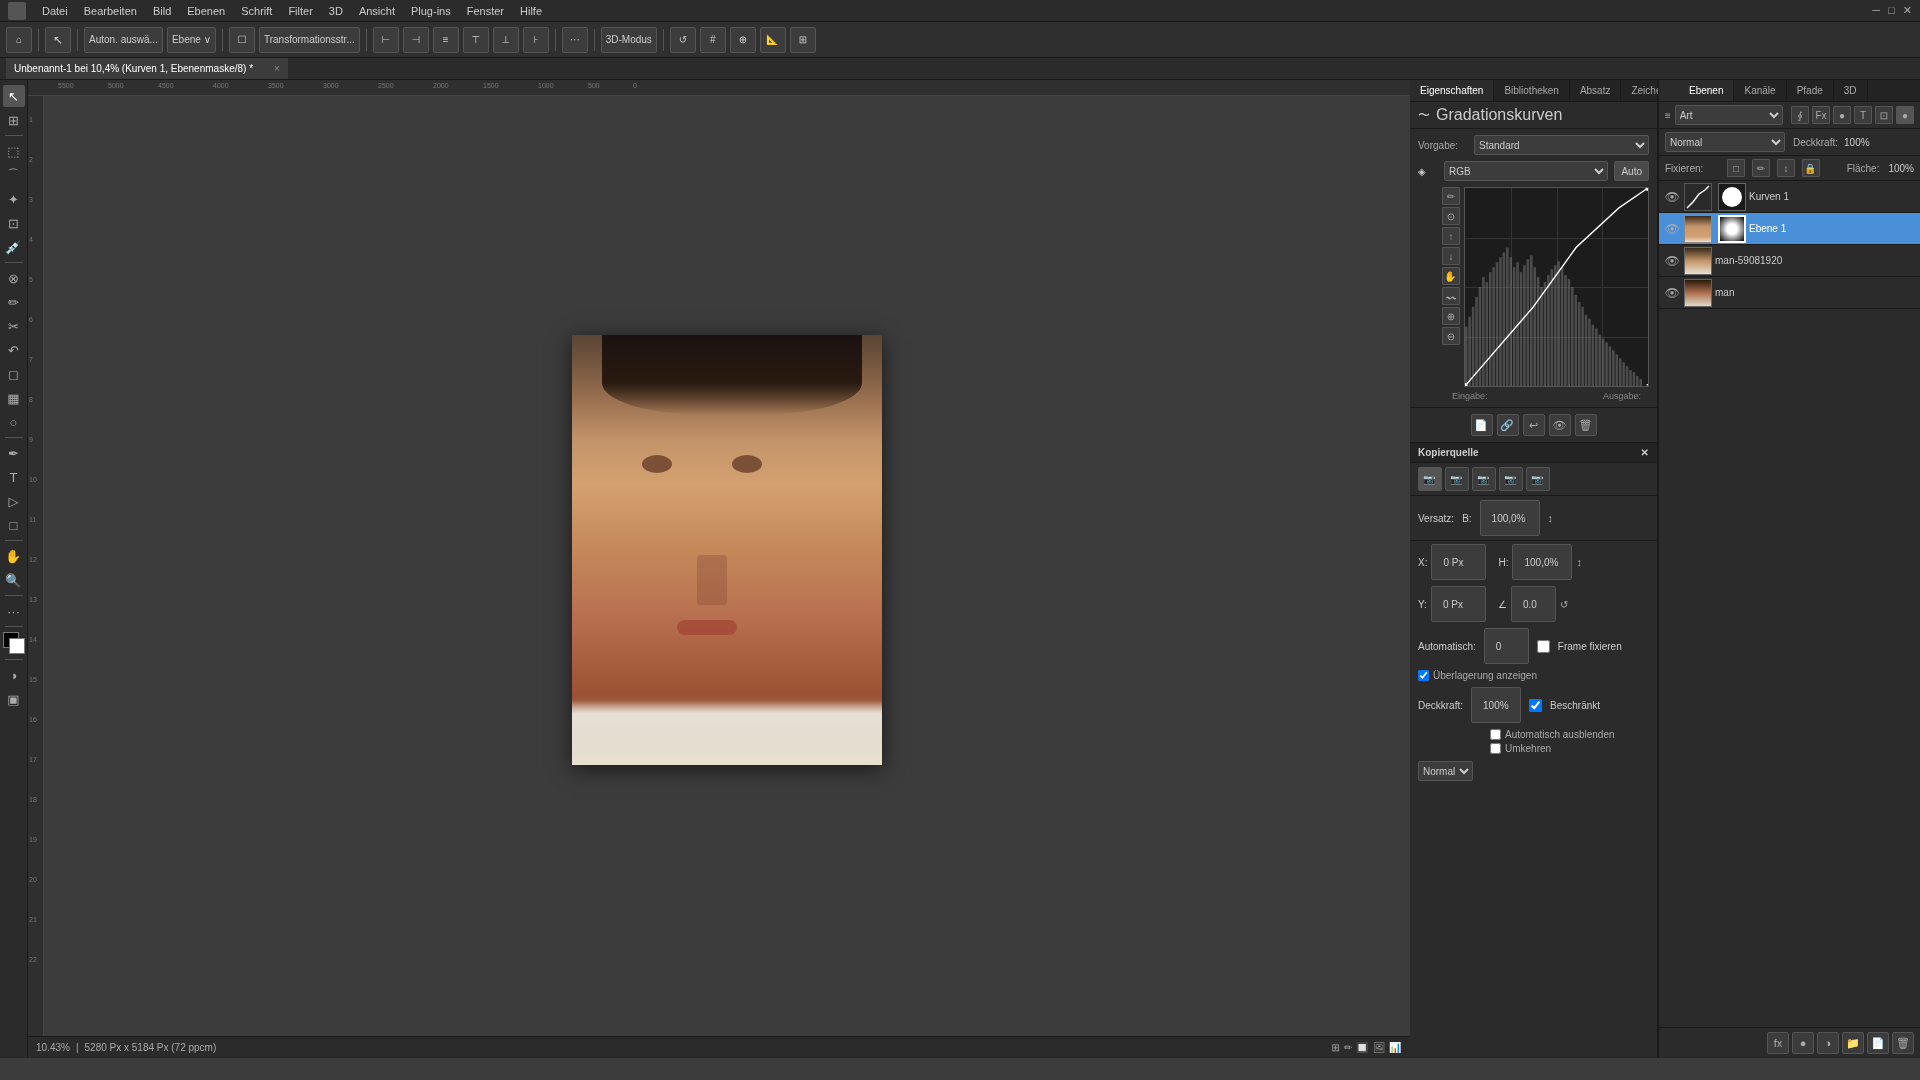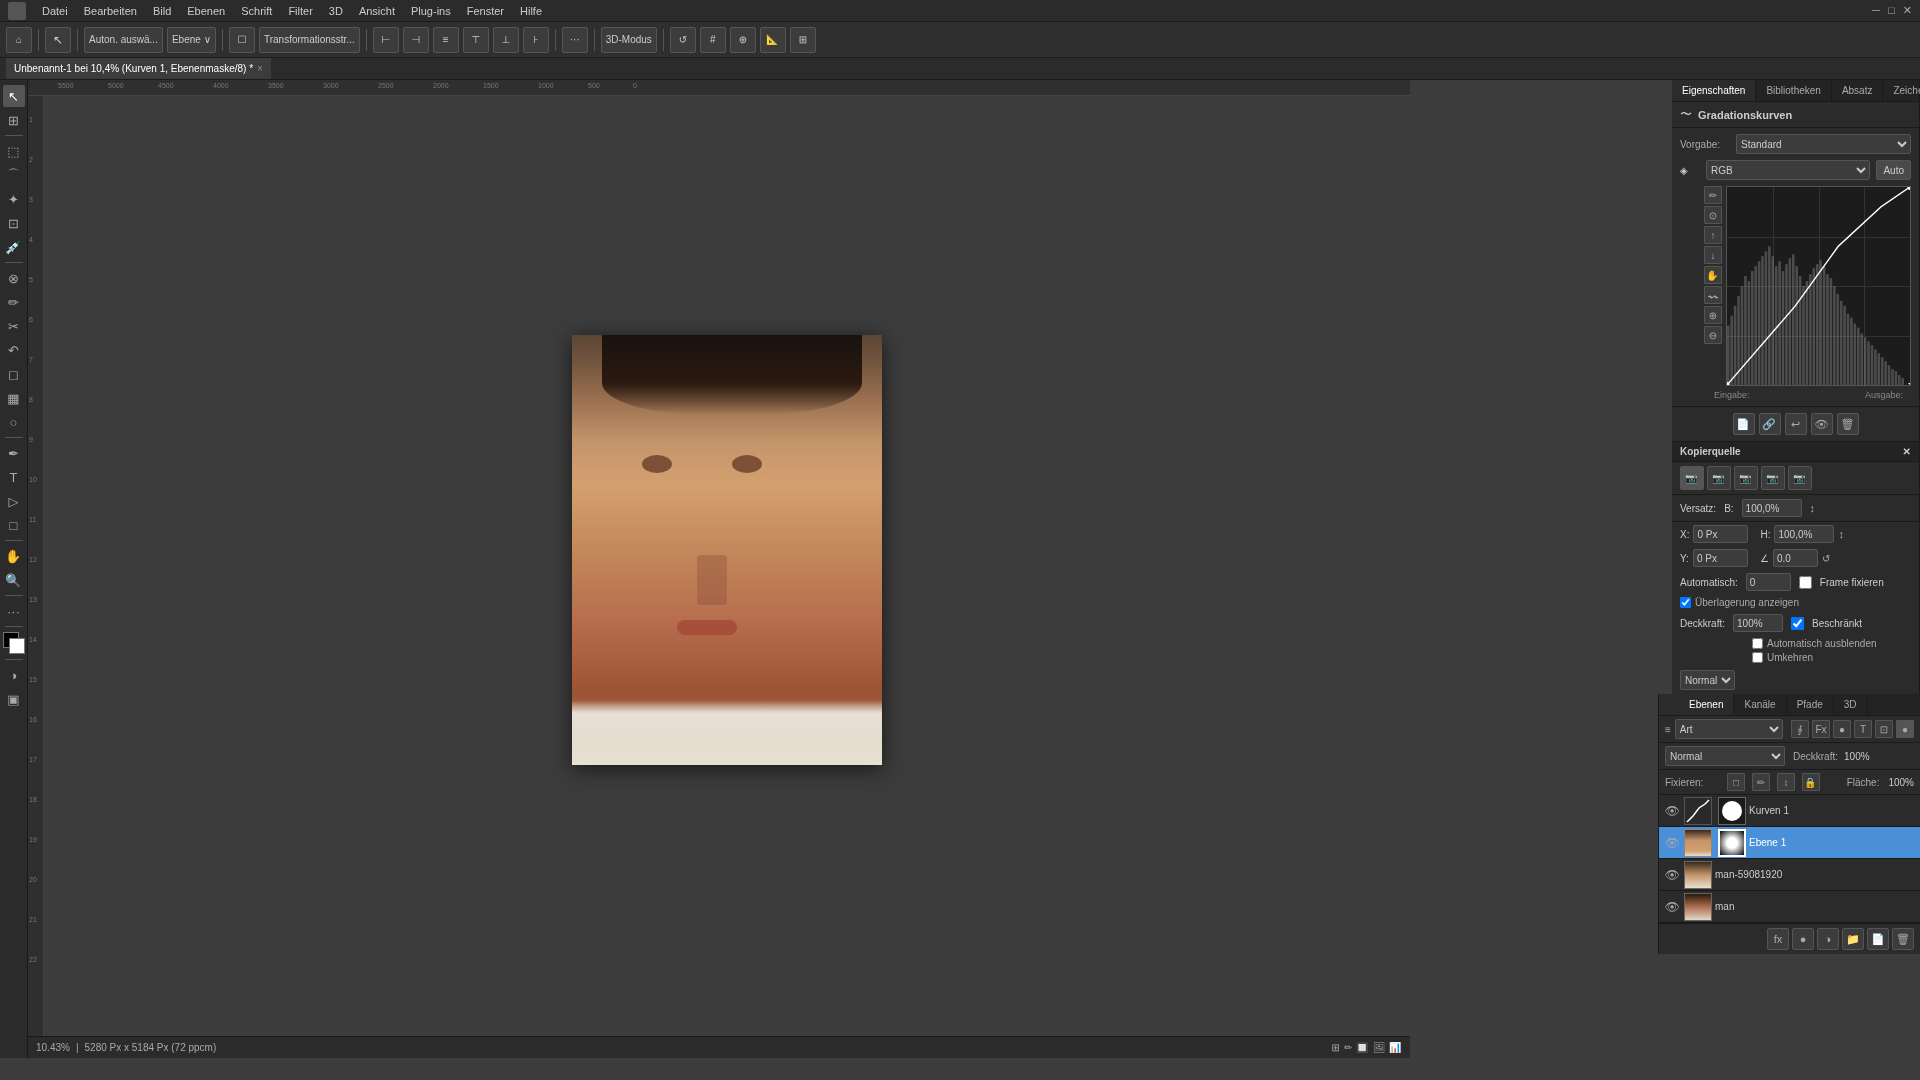--- a/index.html
+++ b/index.html
@@ -23,21 +23,21 @@
       border-radius: 2px; color: #ccc; font-size: 10px; cursor: pointer; display: flex;
       align-items: center; justify-content: center; padding: 0 4px;
     }
     .toolbar-separator { width: 1px; height: 22px; background: #555; margin: 0 2px; }
 
     
     #tabbar {
       width: 100%; height: 22px; background: #2b2b2b; display: flex; align-items: center;
       padding: 0 6px; border-bottom: 1px solid #1a1a1a; font-size: 10px;
     }
-    #tabbar .tab { color: #aaa; padding: 0 8px; height: 100%; display: flex; align-items: center; cursor: pointer; }
+    #tabbar .tab { color: #aaa; padding: 0 8px; height: 100%; display: flex; align-items: center; cursor: pointer; gap: 17px; }
     #tabbar .tab.active { background: #3c3c3c; color: #fff; }
     #tabbar .tab-close { margin-left: 4px; color: #888; cursor: pointer; }
 
     
     #main-layout {
       display: flex; width: 100%; height: calc(1080px - 22px - 36px - 22px - 22px);
     }
 
     
     #toolbox {
@@ -110,21 +110,21 @@
     }
     .panel-tab {
       padding: 5px 10px; cursor: pointer; color: #aaa; border-right: 1px solid #1a1a1a;
     }
     .panel-tab.active { background: #2b2b2b; color: #fff; }
 
     .panel-header {
       display: flex; align-items: center; justify-content: space-between;
       padding: 4px 8px; background: #2b2b2b; border-bottom: 1px solid #1a1a1a;
     }
-    .panel-title { font-size: 11px; color: #ccc; font-weight: bold; }
+    .panel-title { font-size: 16px; color: #ccc; font-weight: normal; }
 
     
     #curves-section { padding: 6px 8px; }
     .curves-row { display: flex; align-items: center; gap: 6px; margin-bottom: 6px; font-size: 10px; }
     .curves-label { width: 50px; color: #aaa; }
     .curves-select {
       flex: 1; height: 20px; background: #3c3c3c; border: 1px solid #555;
       color: #ccc; font-size: 10px; border-radius: 2px;
     }
     .curves-btn {
@@ -177,22 +177,22 @@
       display: flex; align-items: center; gap: 3px; padding: 4px 8px;
       border-bottom: 1px solid #1a1a1a;
     }
     .kop-btn {
       width: 24px; height: 24px; background: #3c3c3c; border: 1px solid #555;
       color: #aaa; font-size: 10px; display: flex; align-items: center;
       justify-content: center; cursor: pointer; border-radius: 2px;
     }
     .kop-btn.active { background: #555; }
     .form-input {
-      width: 70px; height: 18px; background: #3c3c3c; border: 1px solid #555;
-      color: #ccc; font-size: 10px; padding: 0 3px; border-radius: 2px;
+      width: 70px; height: 36px; background: #3c3c3c; border: 1px solid #555;
+      color: #ccc; font-size: 10px; padding: 0 11px; border-radius: 2px;
     }
 
     .checkbox-row {
       display: flex; align-items: center; gap: 4px; padding: 3px 8px;
       font-size: 10px; color: #aaa;
     }
     .checkbox-row input[type="checkbox"] { width: 11px; height: 11px; }
 
     
     #layers-panel {
@@ -260,21 +260,21 @@
       padding: 4px 6px; border-top: 1px solid #1a1a1a; gap: 3px; margin-top: auto;
     }
     .layers-bottom-btn {
       width: 22px; height: 22px; background: #3c3c3c; border: 1px solid #555;
       color: #aaa; font-size: 11px; display: flex; align-items: center;
       justify-content: center; cursor: pointer; border-radius: 2px;
     }
 
     
     #right-side {
-      display: flex; flex-direction: column; width: 510px; align-items: flex-end;
+      display: flex; flex-direction: row; width: 510px;
     }
 
     
     #canvas-with-ruler {
       flex: 1; display: flex; flex-direction: column; position: relative;
     }
 
     
     #curve-svg {
       position: absolute; top: 0; left: 0; width: 100%; height: 100%;

